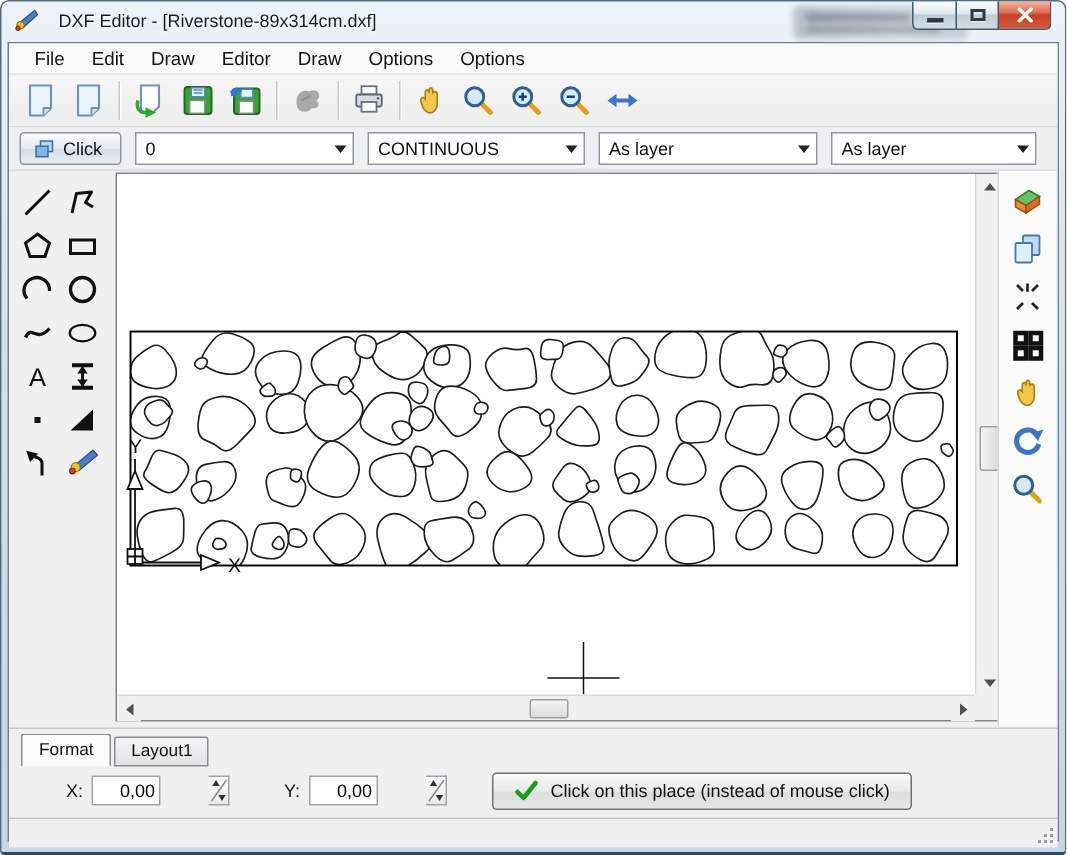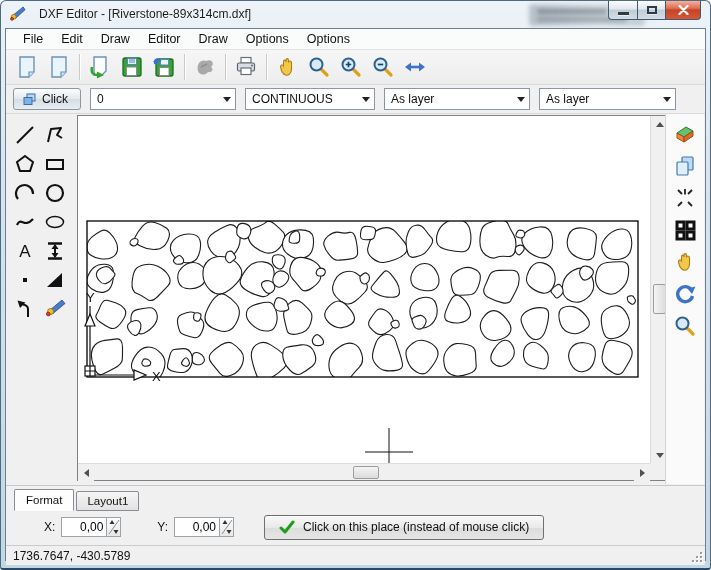--- a/index.html
+++ b/index.html
@@ -67,21 +67,21 @@
     display:flex;flex-direction:column;align-items:center;padding-top:8px;gap:8px;}
   
   .bottom-panel{height:60px;background:#f0f0f0;border-top:1px solid #c9c9c9;position:relative;}
   .tabs{position:absolute;left:8px;top:3px;display:flex;align-items:flex-end;}
   .tab{font-size:11.5px;color:#111;border:1px solid #898c95;padding:3px 10px 3px;background:linear-gradient(#f5f5f5,#e2e2e2);
     border-radius:2px 2px 0 0;margin-right:2px;}
   .tab.active{background:#fdfdfd;padding:4px 11px;border-bottom-color:#fdfdfd;position:relative;z-index:2;}
   .controls{position:absolute;left:0;right:0;top:26px;height:30px;display:flex;align-items:center;}
   .coord-label{font-size:12px;color:#111;margin-left:38px;}
   .coord-label.y{margin-left:36px;}
-  .spin-wrap{display:flex;align-items:center;margin-left:6px;}
+  .spin-wrap{display:flex;align-items:center;margin-left:6px;gap:32px;}
   .coord-input{width:46px;height:20px;border:1px solid #9aa4ad;background:#fff;font-size:12px;text-align:right;
     padding:0 3px;font-family:"Liberation Sans",sans-serif;}
   .spinner{width:14px;height:20px;border:1px solid #9aa4ad;border-left:none;background:linear-gradient(#fdfdfd,#e7e7e7);
     display:flex;align-items:center;justify-content:center;}
   .click-btn{margin-left:30px;height:25px;display:flex;align-items:center;gap:8px;padding:0 14px;
     border:1px solid #707070;border-radius:3px;background:linear-gradient(#f9f9f9,#e9e9e9 50%,#dcdcdc 51%,#e6e6e6);
     font-size:12px;color:#111;box-shadow:inset 0 1px 0 #fff;}
   
   .statusbar{height:20px;background:#f0f0f0;border-top:1px solid #cbcbcb;display:flex;align-items:center;position:relative;}
   .status-text{font-size:12px;color:#111;margin-left:7px;}
@@ -229,21 +229,21 @@
           <rect x="2" y="5.5" width="8" height="7" fill="#7fb3e8" stroke="#3a6ea5"></rect>
         </svg>
         <span>Click</span>
       </div>
       <div class="combo" style="width:146px;">
         <span>0</span>
         <span class="arrowbox">
             <span class="tri-down"></span>
           </span>
       </div>
-      <div class="combo" style="width:130px;">
+      <div class="combo" style="width:145px;">
         <span>CONTINUOUS</span>
         <span class="arrowbox">
             <span class="tri-down"></span>
           </span>
       </div>
       <div class="combo" style="width:146px;">
         <span>As layer</span>
         <span class="arrowbox">
             <span class="tri-down"></span>
           </span>
@@ -543,21 +543,20 @@
         <button class="click-btn">
           <svg width="16" height="14" viewBox="0 0 16 14">
             <path d="M2,8 L6,12 L14,2" fill="none" stroke="#1a9e1a" stroke-width="3" stroke-linecap="round" stroke-linejoin="round"></path>
             </svg>
           <span>Click on this place (instead of mouse click)</span>
         </button>
       </div>
     </div>
 
     <div class="statusbar">
-      <span class="status-text">1736.7647, -430.5789</span>
       <span class="grip">
         <span class="g1"></span>
           <span class="g2"></span>
           <span class="g3"></span>
         <span class="g4"></span>
           <span class="g5"></span>
           <span class="g6"></span>
       </span>
     </div>
   </div>

